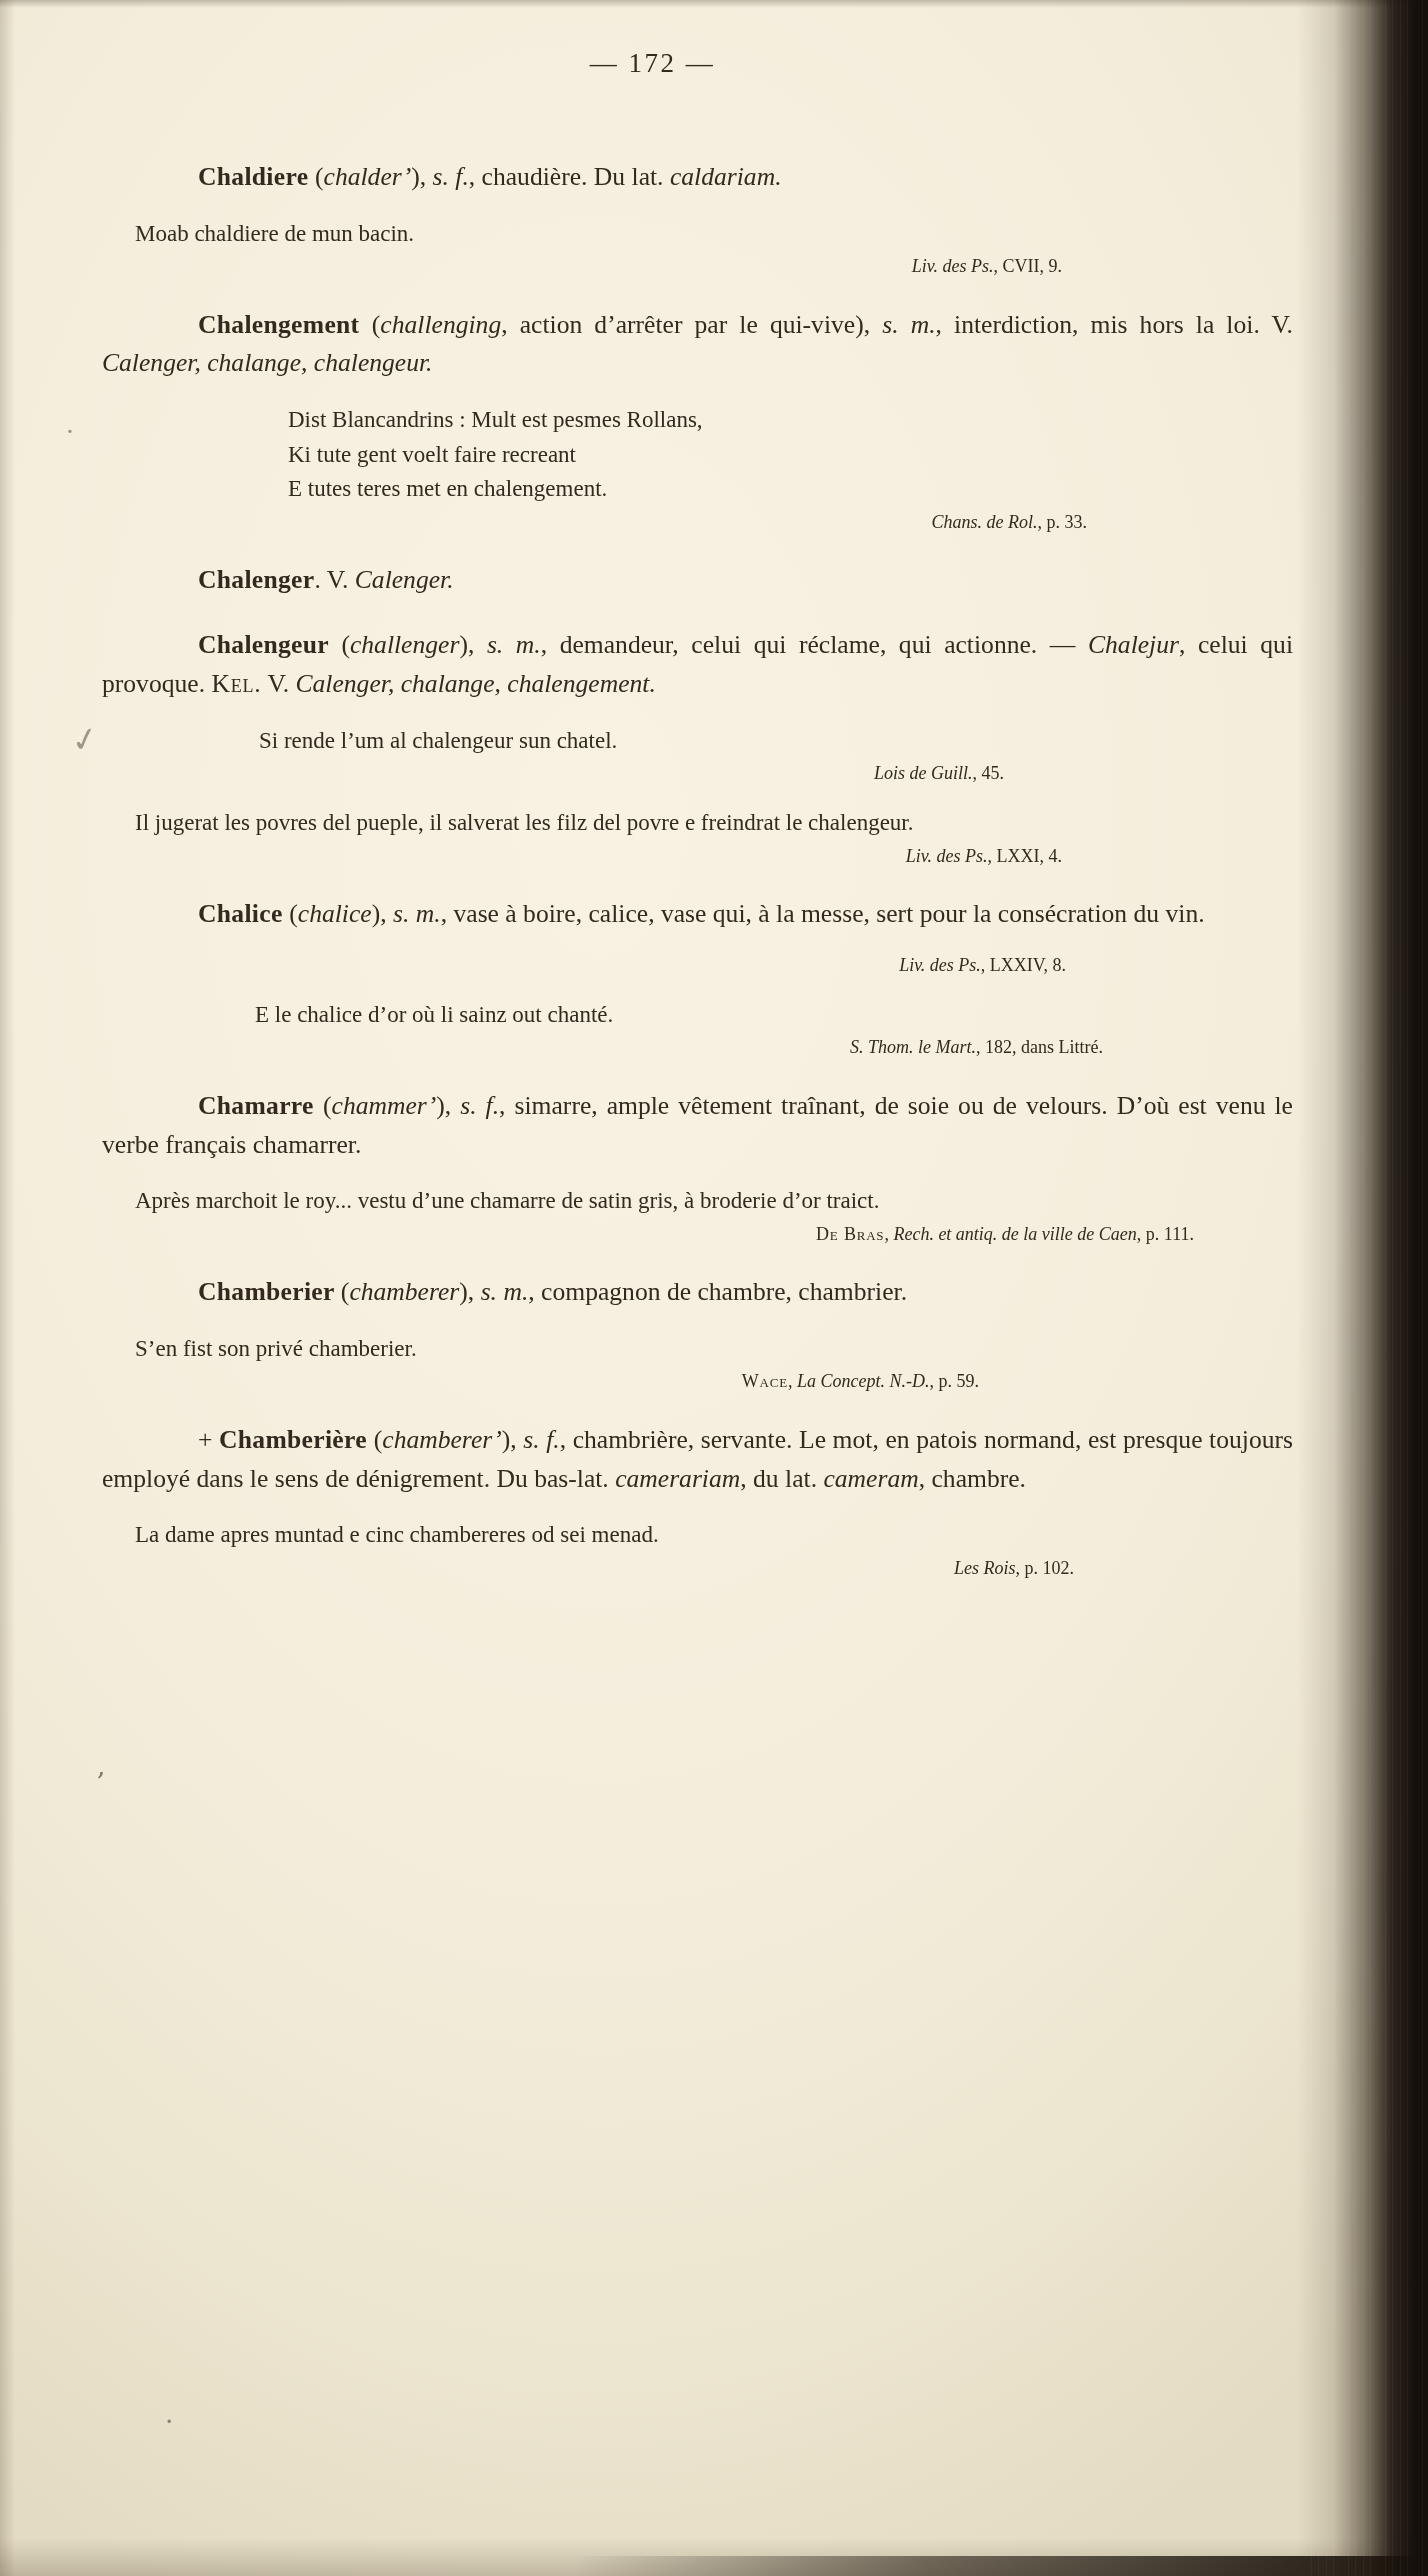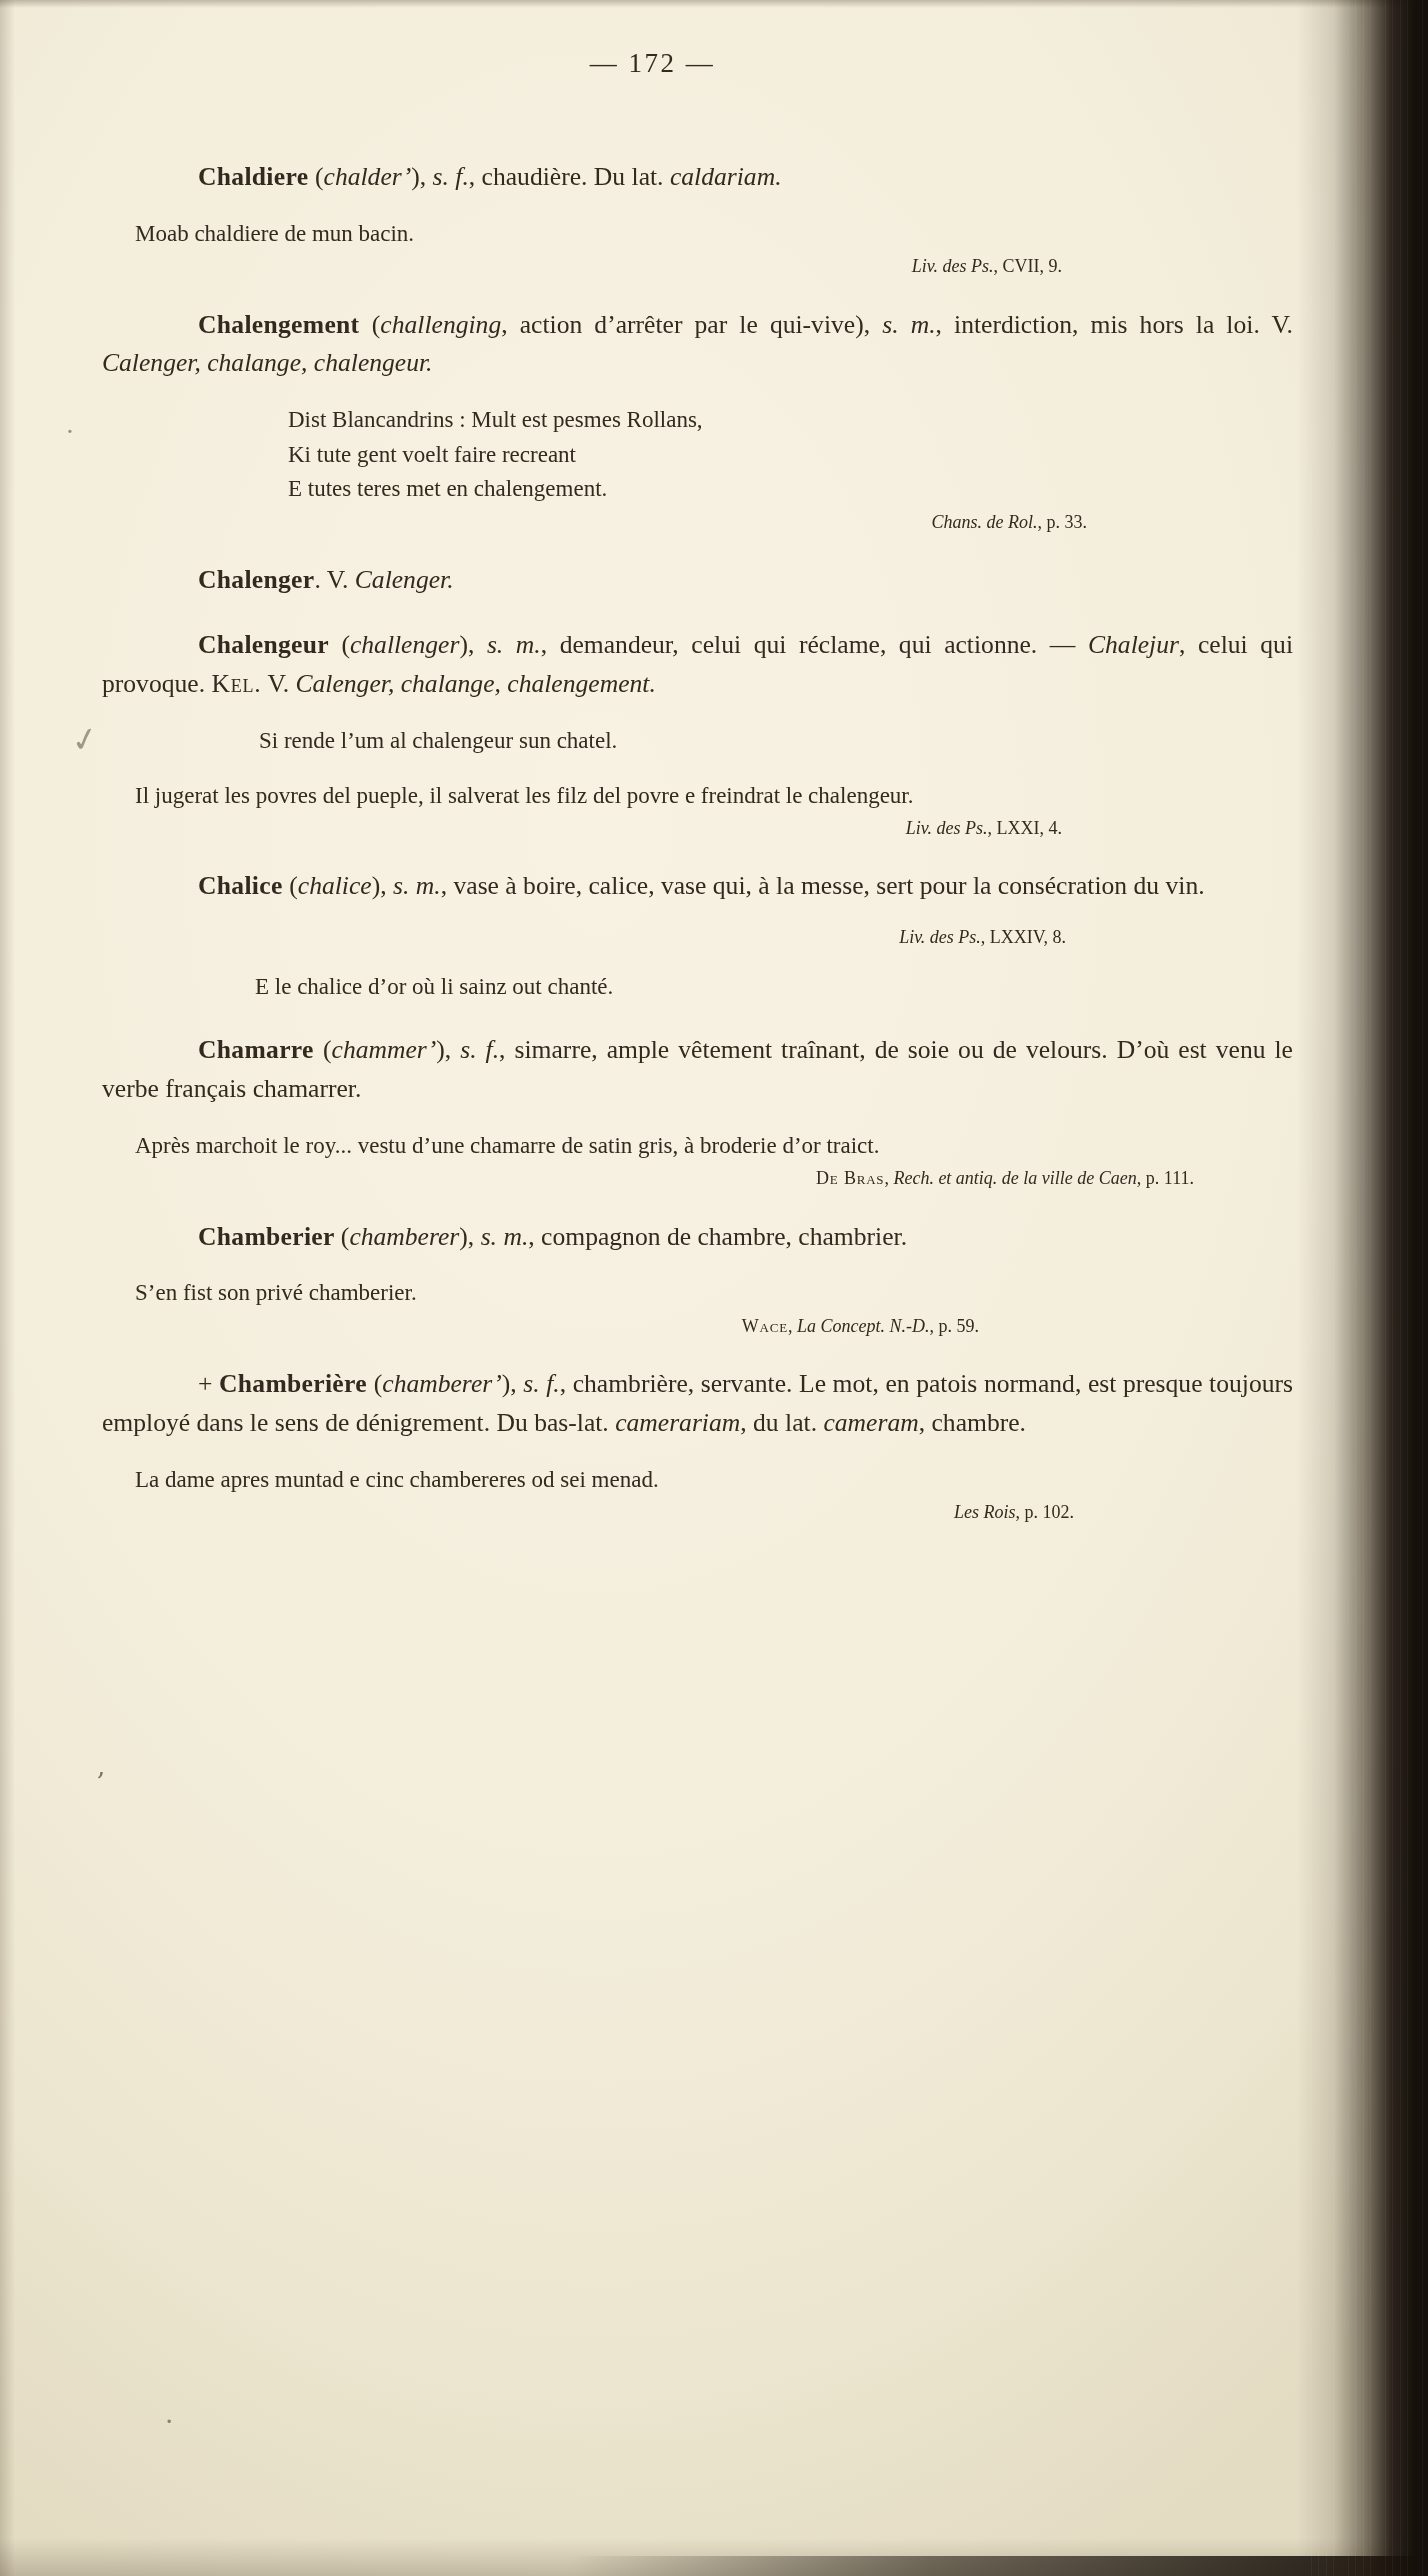--- a/index.html
+++ b/index.html
@@ -113,27 +113,29 @@
           <p class="def"><span class="hw">Chalengement </span><span>(</span><span class="i">challenging</span><span>, action d’arrêter par le qui-vive), </span><span class="i">s. m.</span><span>, interdiction, mis hors la loi. V. </span><span class="i">Calenger, chalange, chalengeur.</span></p>
           <p class="verse" style="margin-left: 186px;"><span>Dist Blancandrins : Mult est pesmes Rollans,</span><br><span>Ki tute gent voelt faire recreant</span><br><span>E tutes teres met en chalengement.</span></p>
           <p class="cite" style="padding-right: 206px;"><span class="i">Chans. de Rol.</span><span>, p. 33.</span></p>
         </article>
         <article class="entry">
           <p class="def"><span class="hw">Chalenger</span><span>. V. </span><span class="i">Calenger.</span></p>
         </article>
         <article class="entry">
           <p class="def"><span class="hw">Chalengeur </span><span>(</span><span class="i">challenger</span><span>), </span><span class="i">s. m.</span><span>, demandeur, celui qui réclame, qui actionne. — </span><span class="i">Chalejur</span><span>, celui qui provoque. </span><span class="sc">Kel.</span><span> V. </span><span class="i">Calenger, chalange, chalengement.</span></p>
           <p class="quote" style="margin-left: 157px; text-indent: 0px;">Si rende l’um al chalengeur sun chatel.</p>
+          <p class="cite" style="padding-right: 289px;"><span class="i">Lois de Guill.</span><span>, 45.</span></p>
           <p class="quote" style="text-indent: 33px;">Il jugerat les povres del pueple, il salverat les filz del povre e freindrat le chalengeur.</p>
           <p class="cite" style="padding-right: 231px;"><span class="i">Liv. des Ps.</span><span>, LXXI, 4.</span></p>
         </article>
         <article class="entry">
           <p class="def"><span class="hw">Chalice </span><span>(</span><span class="i">chalice</span><span>), </span><span class="i">s. m.</span><span>, vase à boire, calice, vase qui, à la messe, sert pour la consécration du vin.</span></p>
           <p class="cite" style="padding-right: 227px;"><span class="i">Liv. des Ps.</span><span>, LXXIV, 8.</span></p>
           <p class="quote" style="margin-left: 153px; text-indent: 0px;">E le chalice d’or où li sainz out chanté.</p>
+          <p class="cite" style="padding-right: 190px;"><span class="i">S. Thom. le Mart.</span><span>, 182, dans Littré.</span></p>
         </article>
         <article class="entry">
           <p class="def"><span class="hw">Chamarre </span><span>(</span><span class="i">chammer’</span><span>), </span><span class="i">s. f.</span><span>, simarre, ample vêtement traînant, de soie ou de velours. D’où est venu le verbe français chamarrer.</span></p>
           <p class="quote" style="text-indent: 33px;">Après marchoit le roy... vestu d’une chamarre de satin gris, à broderie d’or traict.</p>
           <p class="cite" style="padding-right: 99px;"><span class="sc">De Bras</span><span>, </span><span class="i">Rech. et antiq. de la ville de Caen</span><span>, p. 111.</span></p>
         </article>
         <article class="entry">
           <p class="def"><span class="hw">Chamberier </span><span>(</span><span class="i">chamberer</span><span>), </span><span class="i">s. m.</span><span>, compagnon de chambre, chambrier.</span></p>
           <p class="quote" style="text-indent: 33px;">S’en fist son privé chamberier.</p>
           <p class="cite" style="padding-right: 314px;"><span class="sc">Wace</span><span>, </span><span class="i">La Concept. N.-D.</span><span>, p. 59.</span></p>

